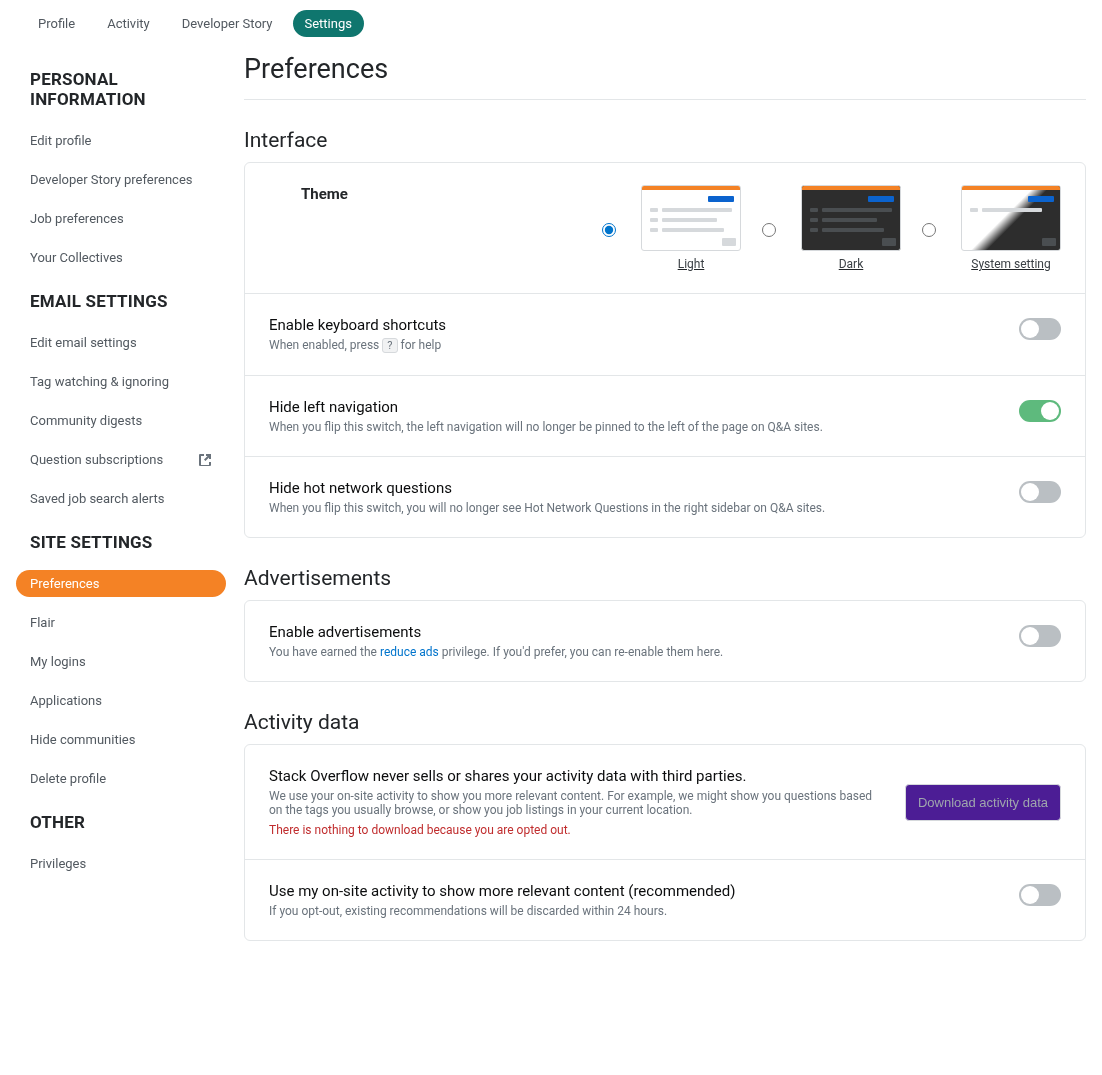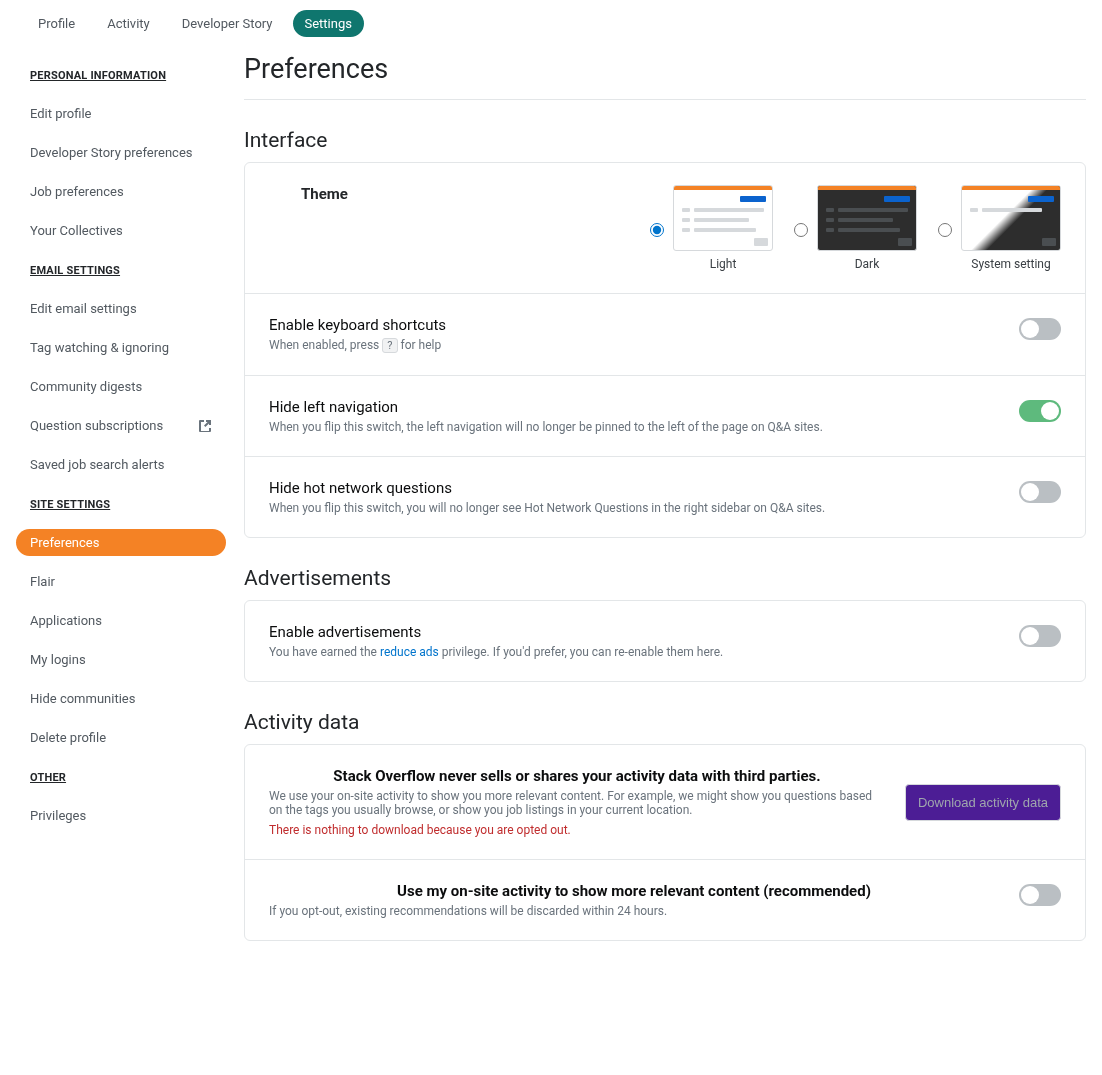--- a/index.html
+++ b/index.html
@@ -32,27 +32,26 @@
   .container {
     display: flex;
     padding: 0 16px 40px 16px;
   }
   .sidebar {
     width: 210px;
     flex-shrink: 0;
     padding-top: 16px;
   }
   .side-group-title {
-    font-size: 11px;
+    font-size: 17px;
     font-weight: 700;
     color: #232629;
     padding: 6px 14px;
     text-transform: uppercase;
     letter-spacing: 0.2px;
-    text-decoration: underline;
   }
   .side-item {
     display: flex;
     align-items: center;
     justify-content: space-between;
     padding: 6px 14px;
     border-radius: 1000px;
     color: #525960;
     font-size: 13px;
     cursor: pointer;
@@ -97,21 +96,21 @@
     gap: 20px;
   }
   .row:last-child { border-bottom: none; }
   .row-text { flex: 1; }
   .row-title {
     font-size: 15px;
     font-weight: 400;
     color: #0c0d0e;
     margin-bottom: 4px;
   }
-  .row-title.bold { font-weight: 700; text-align: center; }
+  .row-title.bold { font-weight: 400; }
   .row-desc {
     font-size: 12px;
     color: #6a737c;
   }
   .row-desc .kbd {
     display: inline-block;
     border: 1px solid #d6d9dc;
     background: #f1f2f3;
     padding: 0 4px;
     border-radius: 3px;
@@ -156,21 +155,22 @@
     margin-left: 32px;
   }
   .theme-options {
     display: flex;
     gap: 16px;
     align-items: flex-start;
   }
   .theme-opt {
     display: flex;
     align-items: center;
-    gap: 6px;
+    gap: 22px;
+    text-decoration: underline;
   }
   .theme-opt input[type=radio] {
     accent-color: #0074cc;
     width: 14px; height: 14px;
   }
   .theme-card {
     text-align: center;
   }
   .theme-thumb {
     width: 100px; height: 66px;
@@ -258,24 +258,24 @@
 
     <div class="side-group">
       <div class="side-group-title">SITE SETTINGS</div>
       <div class="side-item active">
           <span>Preferences</span>
         </div>
       <div class="side-item">
           <span>Flair</span>
         </div>
       <div class="side-item">
+          <span>My logins</span>
+        </div>
+      <div class="side-item">
           <span>Applications</span>
-        </div>
-      <div class="side-item">
-          <span>My logins</span>
         </div>
       <div class="side-item">
           <span>Hide communities</span>
         </div>
       <div class="side-item">
           <span>Delete profile</span>
         </div>
     </div>
 
     <div class="side-group">

